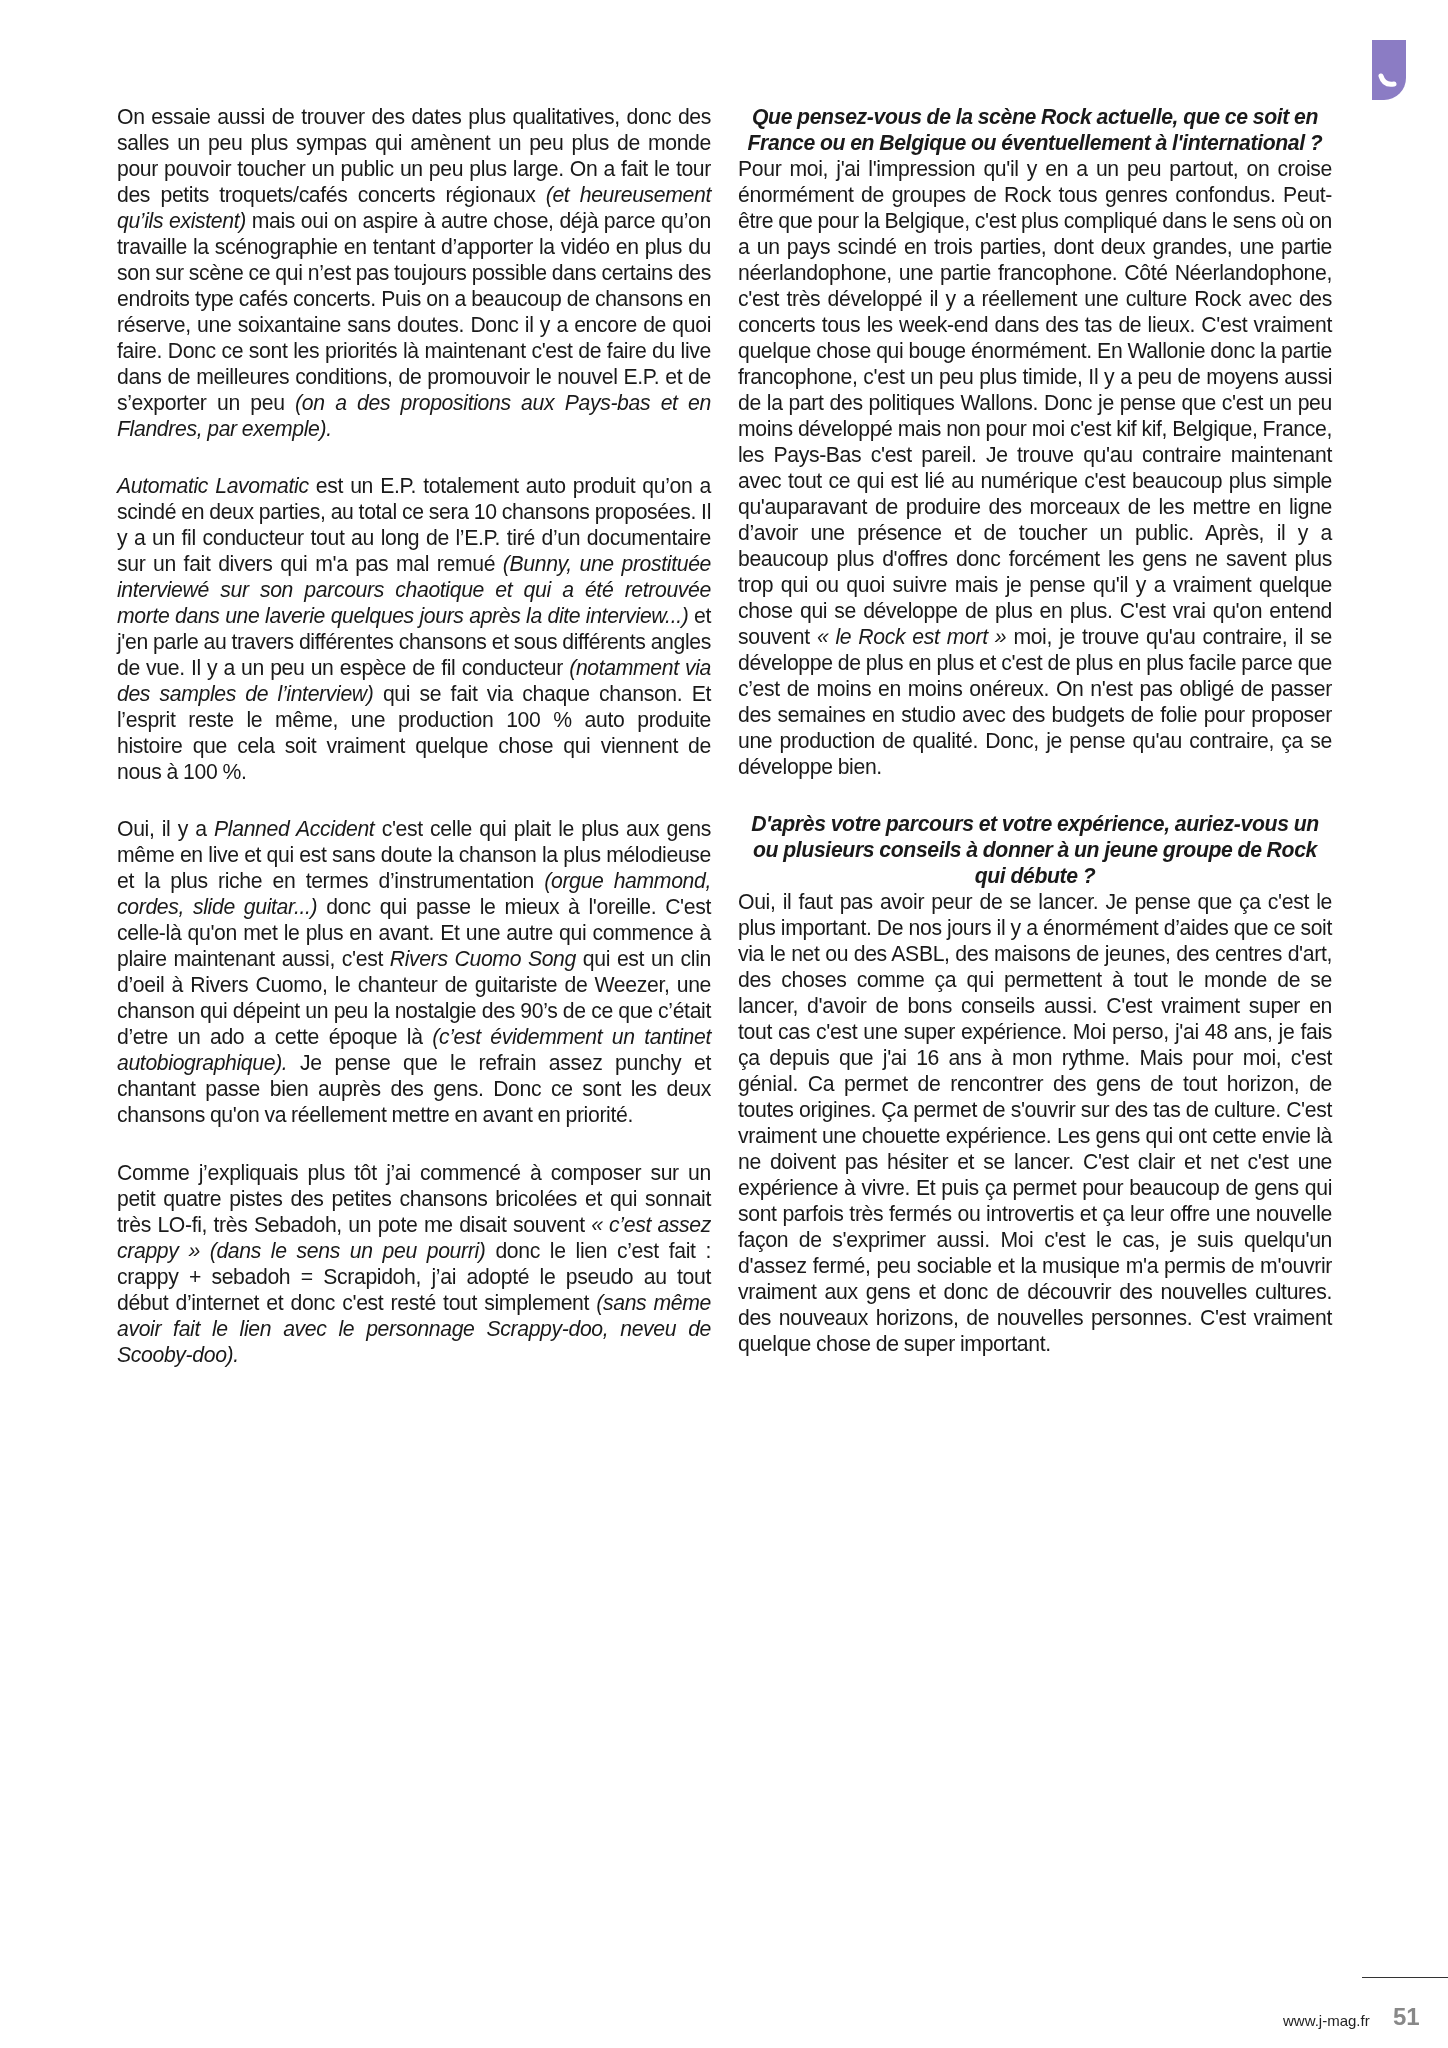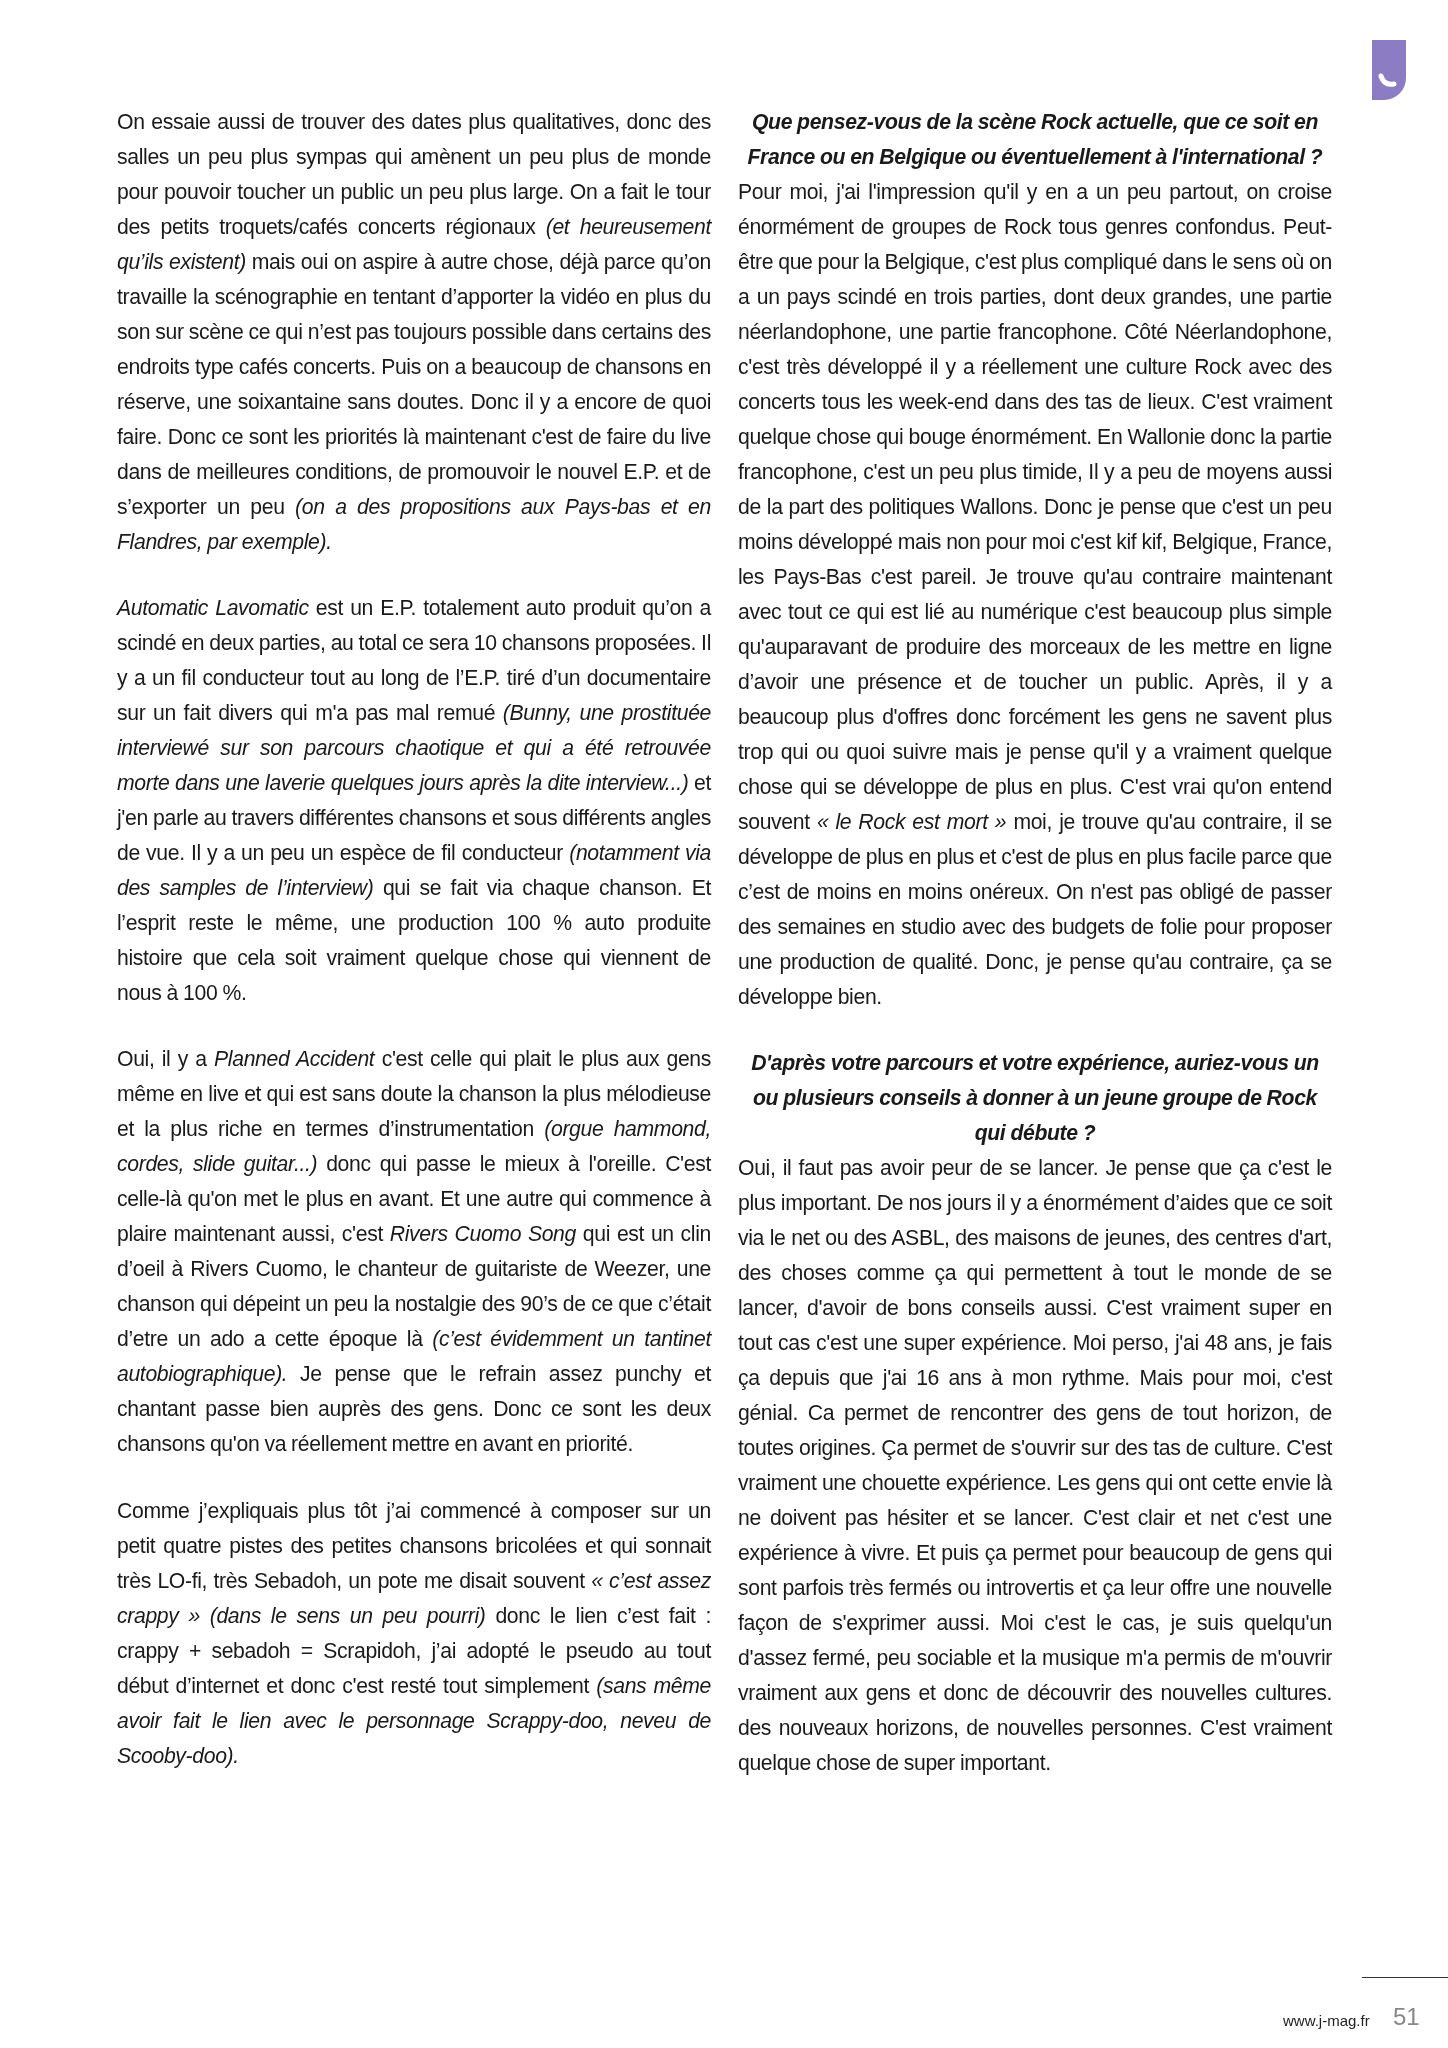--- a/index.html
+++ b/index.html
@@ -1,29 +1,29 @@
 <!DOCTYPE html>
 <html><head>
 <meta charset="utf-8">
 <style>
   html, body { margin: 0; padding: 0; background: #ffffff; }
   body { width: 1448px; height: 2048px; position: relative; overflow: hidden;
          font-family: "Liberation Sans", sans-serif; color: #1a1a1a; }
-  .col { position: absolute; top: 104px; width: 594px; font-size: 21.2px; line-height: 35px;
+  .col { position: absolute; top: 104px; width: 594px; font-size: 21.2px; line-height: 26px;
          text-align: justify; letter-spacing: -0.35px; word-spacing: -0.5px; }
   .col-left { left: 117px; }
   .col-right { left: 738px; }
   .q { font-weight: bold; font-style: italic; display: block; text-align: center; }
   .para { display: block; }
   .gap { display: block; height: 31.2px; }
   em { font-style: italic; }
   .logo { position: absolute; left: 1372px; top: 40px; width: 34px; height: 60px; }
   .footer-rule { position: absolute; left: 1362px; top: 1977px; width: 86px; height: 1px; background: #333; }
   .footer-url { position: absolute; left: 1258px; top: 2012px; font-size: 15px; color: #222; margin-left: 25px; }
-  .page-num { position: absolute; left: 1393px; top: 2003px; font-size: 24px; color: #888; font-weight: 400; }
+  .page-num { position: absolute; left: 1393px; top: 2003px; font-size: 24px; color: #888; font-weight: 700; }
 </style>
 </head>
 <body>
 
 <svg class="logo" viewBox="0 0 34 60">
   <path d="M0 0 H34 V38 A22 22 0 0 1 12 60 H0 Z" fill="#8b7cc4"></path>
   <path d="M9 36 Q12 46 22 44" stroke="#ffffff" stroke-width="5" fill="none" stroke-linecap="round"></path>
 </svg>
 
 <div class="col col-left">

